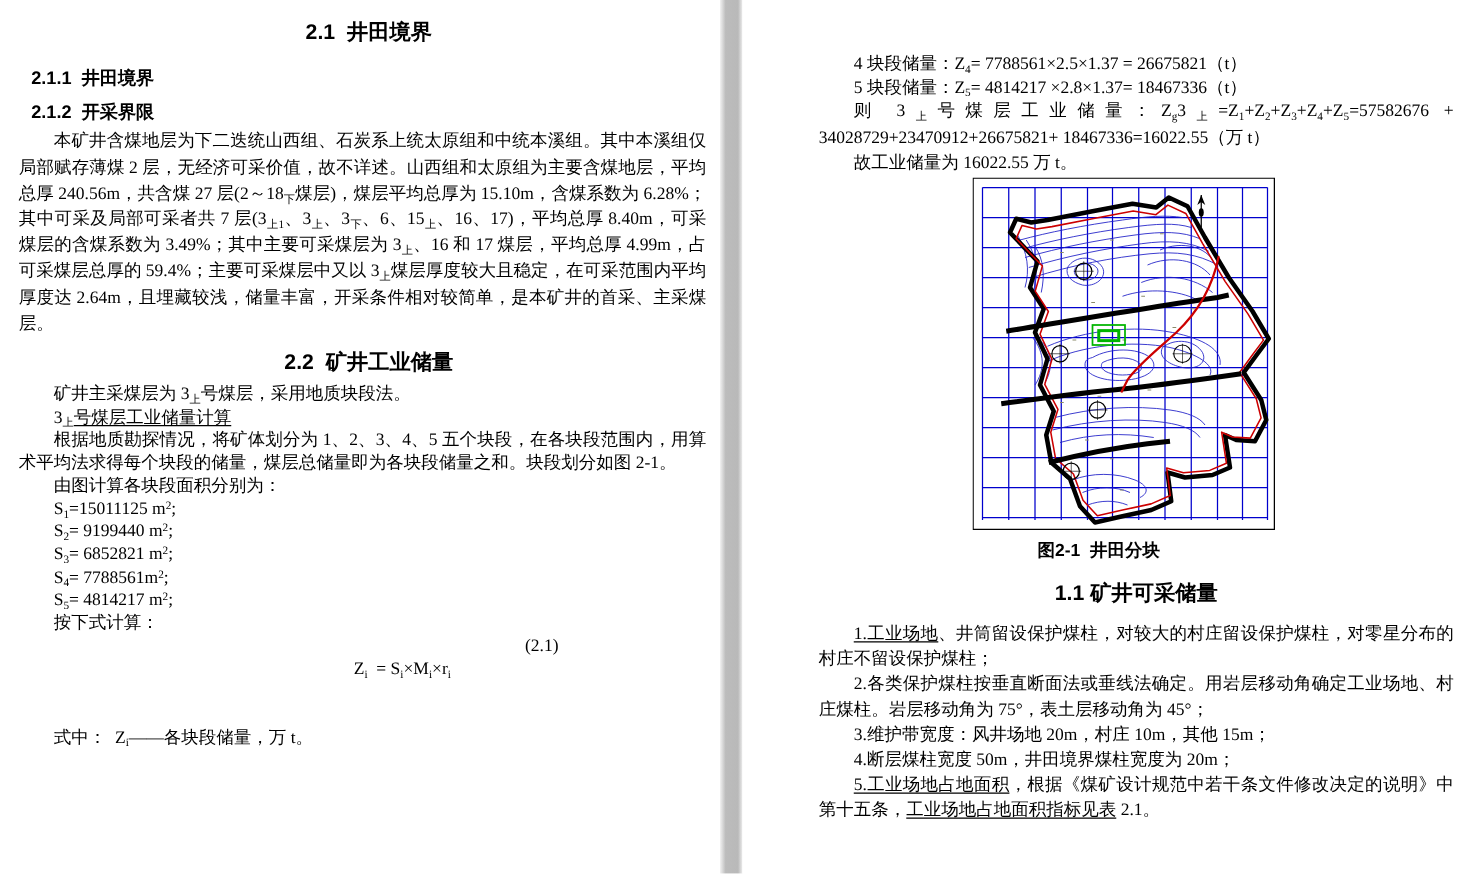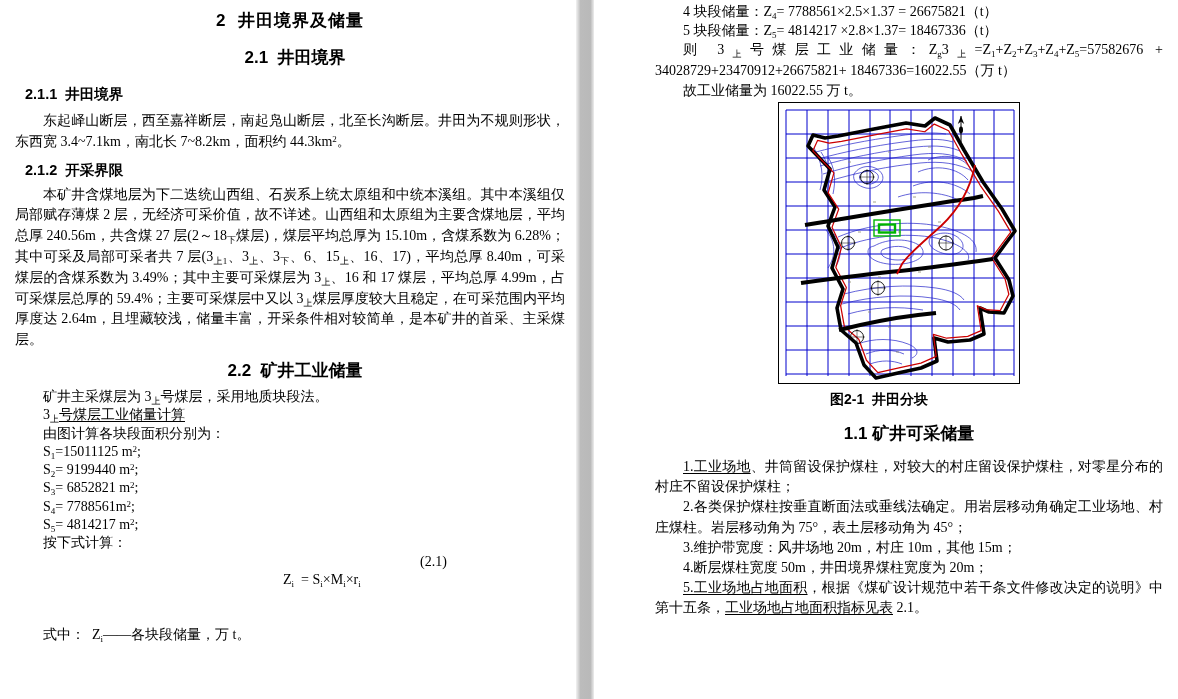--- a/index.html
+++ b/index.html
@@ -49,30 +49,29 @@
   .h231{margin-top:14px;}
   .item-first{margin-top:12px;}
 </style>
 </head>
 <body>
 
 <div class="canvas">
 
   <section class="page page-left">
     <div class="content-l">
-      <h1 class="title">2  井田境界及储量</h1>
       <h2 class="h2 h21">2.1  井田境界</h2>
       <h3 class="h3 h211">2.1.1  井田境界</h3>
-      <p class="body p211">东起峄山断层，西至嘉祥断层，南起凫山断层，北至长沟断层。井田为不规则形状，东西宽 3.4~7.1km，南北长 7~8.2km，面积约 44.3km<sup>2</sup>。</p>
       <h3 class="h3 h212">2.1.2  开采界限</h3>
       <p class="body p212">本矿井含煤地层为下二迭统山西组、石炭系上统太原组和中统本溪组。其中本溪组仅局部赋存薄煤 2 层，无经济可采价值，故不详述。山西组和太原组为主要含煤地层，平均总厚 240.56m，共含煤 27 层(2～18<sub>下</sub>煤层)，煤层平均总厚为 15.10m，含煤系数为 6.28%；其中可采及局部可采者共 7 层(3<sub>上1</sub>、3<sub>上</sub>、3<sub>下</sub>、6、15<sub>上</sub>、16、17)，平均总厚 8.40m，可采煤层的含煤系数为 3.49%；其中主要可采煤层为 3<sub>上</sub>、16 和 17 煤层，平均总厚 4.99m，占可采煤层总厚的 59.4%；主要可采煤层中又以 3<sub>上</sub>煤层厚度较大且稳定，在可采范围内平均厚度达 2.64m，且埋藏较浅，储量丰富，开采条件相对较简单，是本矿井的首采、主采煤层。</p>
       <h2 class="h2 h22">2.2  矿井工业储量</h2>
 
       <div class="line ind1">矿井主采煤层为 3<sub>上</sub>号煤层，采用地质块段法。</div>
       <div class="line ind1"><span>3<sub>上</sub></span><span class="u">号煤层工业储量计算</span></div>
+      <p class="body sect22">根据地质勘探情况，将矿体划分为 1、2、3、4、5 五个块段，在各块段范围内，用算术平均法求得每个块段的储量，煤层总储量即为各块段储量之和。块段划分如图 2-1。</p>
       <div class="line ind1">由图计算各块段面积分别为：</div>
 
       <div class="line ind1">S<sub>1</sub>=15011125 m<sup>2</sup>;</div>
       <div class="line ind1">S<sub>2</sub>= 9199440 m<sup>2</sup>;</div>
       <div class="line ind1">S<sub>3</sub>= 6852821 m<sup>2</sup>;</div>
       <div class="line ind1">S<sub>4</sub>= 7788561m<sup>2</sup>;</div>
       <div class="line ind1">S<sub>5</sub>= 4814217 m<sup>2</sup>;</div>
 
       <div class="line ind1">按下式计算：</div>
       <div class="line formula-row">
@@ -81,21 +80,21 @@
       </div>
 
       <div class="line ind1">式中：  Z<sub>i</sub>——各块段储量，万 t。</div>
 
     </div>
   </section>
 
   <div class="page-gap"></div>
 
   <section class="page page-right">
-    <div class="content-r" style="padding-top:2px;">
+    <div class="content-r" style="padding-top:2px;margin-top:40px;">
       <div class="line ind1 rline">4 块段储量：Z<sub>4</sub>= 7788561×2.5×1.37 = 26675821（t）</div>
       <div class="line ind1 rline">5 块段储量：Z<sub>5</sub>= 4814217 ×2.8×1.37= 18467336（t）</div>
       <p class="body rpara">则 3<sub>上</sub>号煤层工业储量：Z<sub>g</sub>3<sub>上</sub>=Z<sub>1</sub>+Z<sub>2</sub>+Z<sub>3</sub>+Z<sub>4</sub>+Z<sub>5</sub>=57582676 + 34028729+23470912+26675821+ 18467336=16022.55（万 t）</p>
       <div class="line ind1 rline">故工业储量为 16022.55 万 t。</div>
 
       <figure class="fig-wrap" style="margin-top:2px;">
         <svg width="242" height="282" viewBox="0 0 242 282">
           <rect x="0.5" y="0.5" width="241" height="281" fill="#ffffff" stroke="#000000" stroke-width="1"></rect>
 
           <path stroke="#0000cd" stroke-width="1" fill="none" d="M8 8V274 M29 8V274 M50 8V274 M71 8V274 M92 8V274 M112 8V274 M133 8V274 M154 8V274 M175 8V274 M196 8V274 M216 8V274 M236 8V274"></path>

